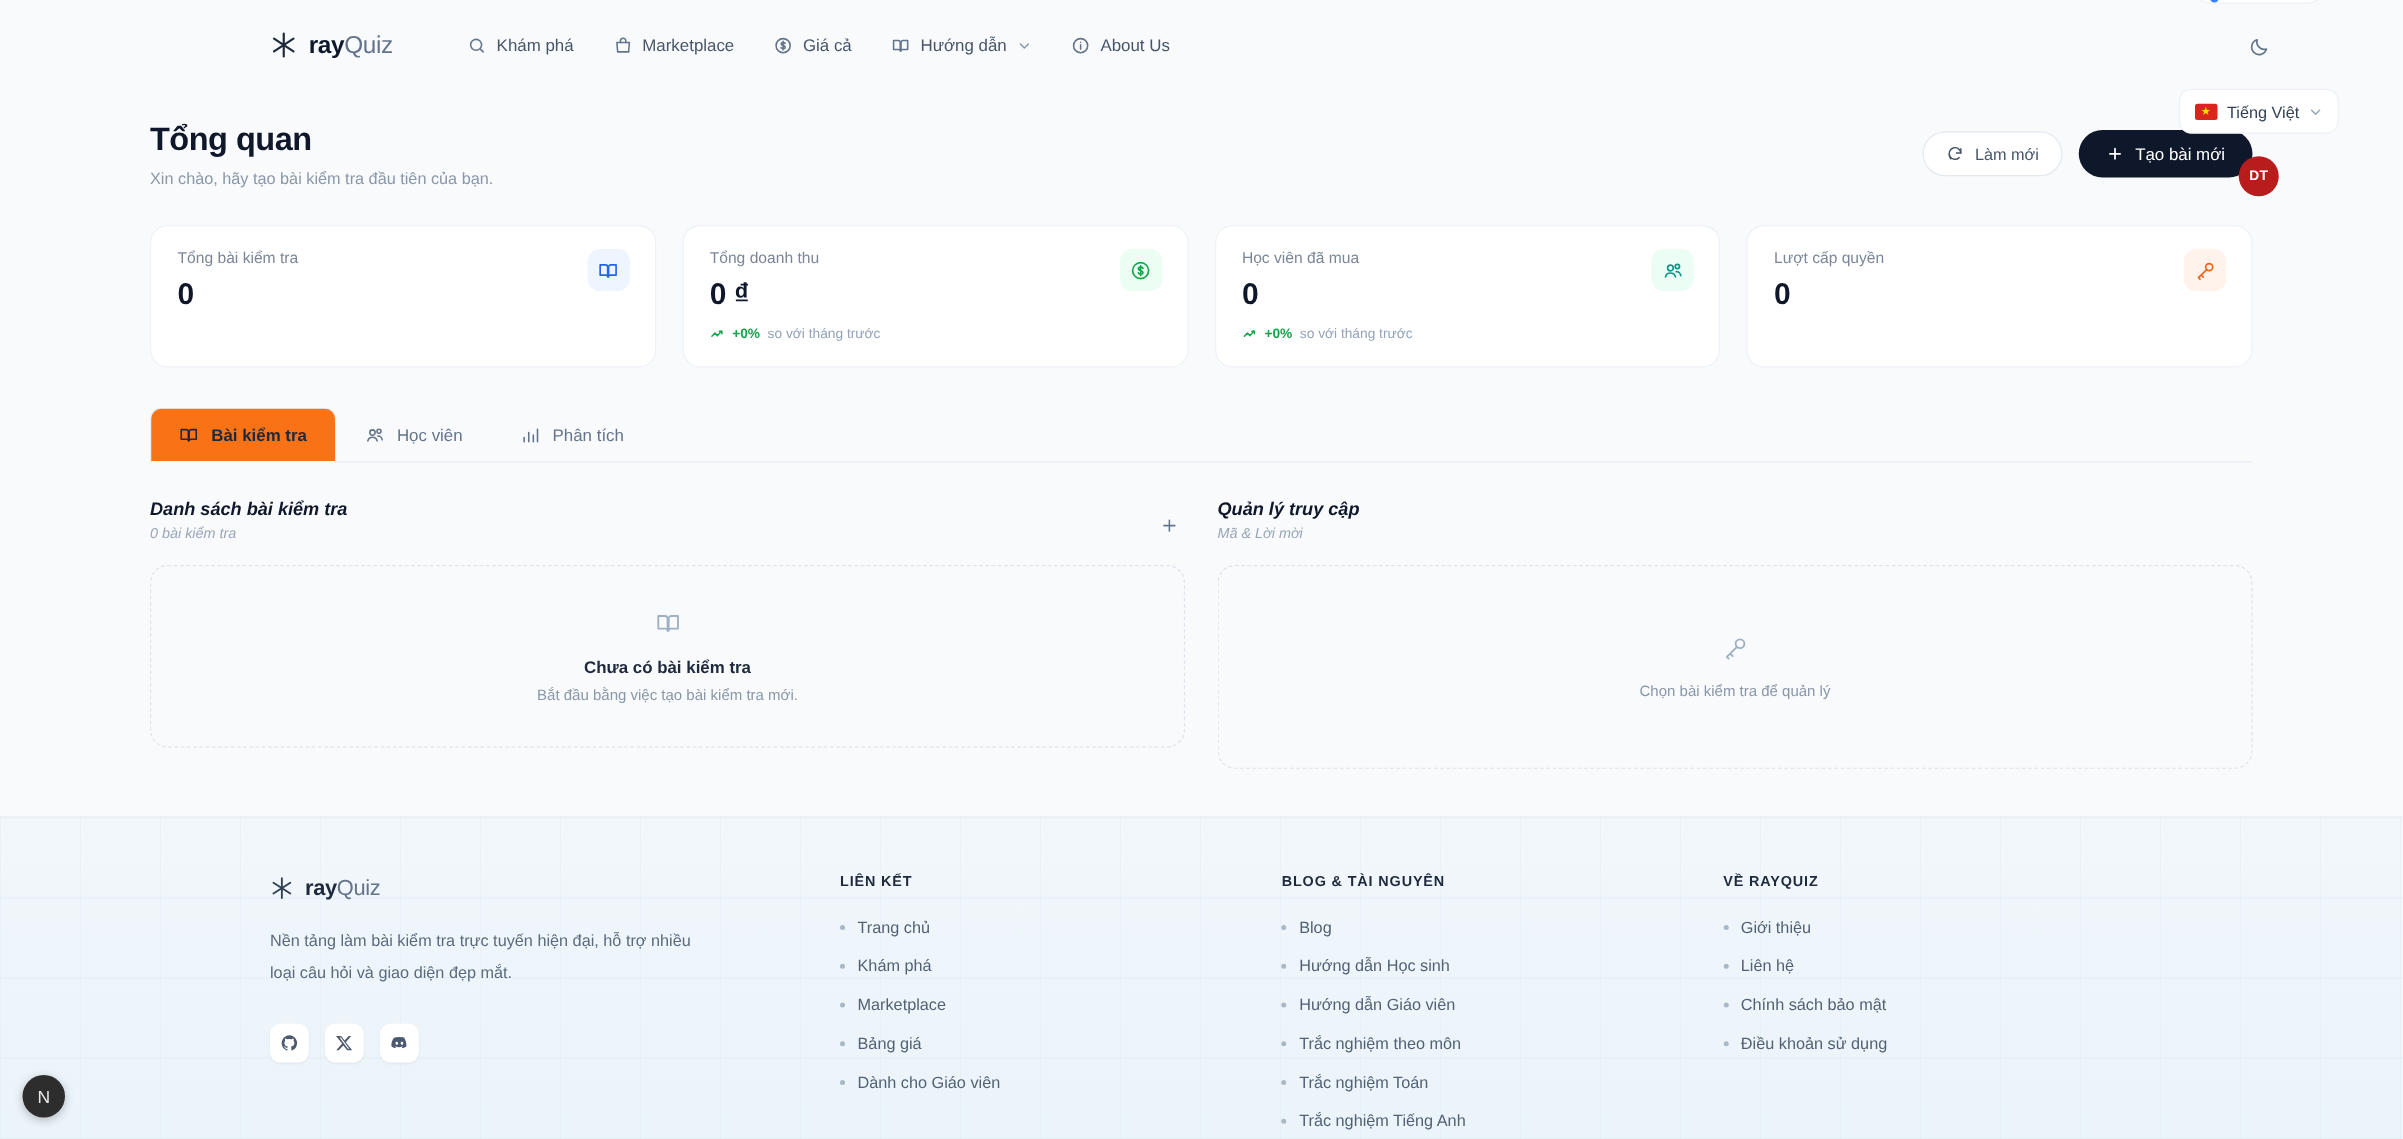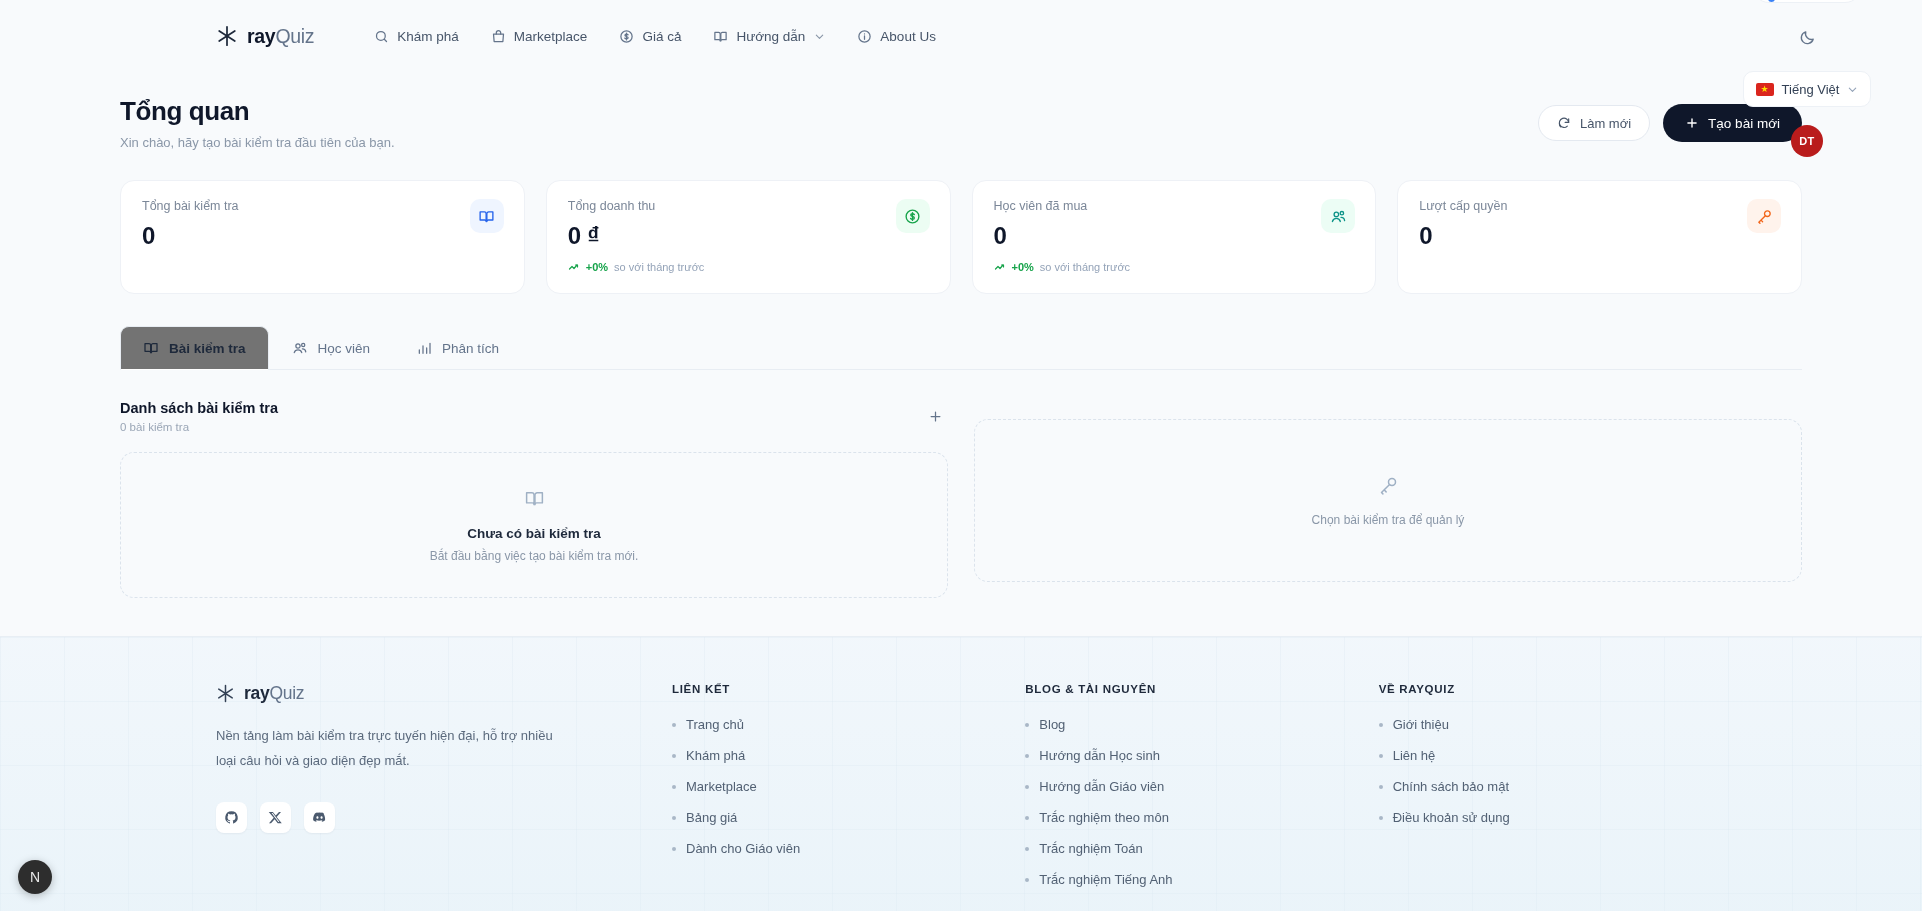--- a/index.html
+++ b/index.html
@@ -205,37 +205,37 @@
     color: #64748b;
     cursor: pointer;
     border: 1px solid transparent;
     border-bottom: none;
     border-radius: 9px 9px 0 0;
     position: relative;
     white-space: nowrap;
   }
   .tab svg { width: 16px; height: 16px; }
   .tab.active {
-    background: #737373;
+    background: #f97316;
     color: #1e293b;
     font-weight: 600;
     border-color: #e8edf3;
   }
   .tab.active::after {
     content: ""; position: absolute; left: 0; right: 0; bottom: -1px; height: 1px; background: #fff;
   }
 
   
   .panels {
     display: grid;
     grid-template-columns: 1fr 1fr;
     gap: 26px;
     margin-top: 30px;
   }
-  .panel-head { display: flex; align-items: center; }
+  .panel-head { display: flex; align-items: flex-end; font-style: italic; }
   .panel-title { font-size: 14.5px; font-weight: 700; color: #0f172a; }
   .panel-sub { font-size: 11.5px; color: #9aa6b6; margin-top: 5px; }
   .add-btn {
     margin-left: auto; width: 26px; height: 26px;
     display: flex; align-items: center; justify-content: center;
     color: #64748b; cursor: pointer; border-radius: 7px;
   }
   .add-btn svg { width: 15px; height: 15px; }
 
   .empty {
@@ -551,20 +551,26 @@
             <path d="M3 5.5h6a2.5 2.5 0 012.5 2.5v11A2 2 0 009.5 17H3V5.5z"></path>
             <path d="M21 5.5h-6A2.5 2.5 0 0012.5 8v11a2 2 0 012-2H21V5.5z"></path>
           </svg>
         </span>
         <div class="empty-title">Chưa có bài kiểm tra</div>
         <div class="empty-sub">Bắt đầu bằng việc tạo bài kiểm tra mới.</div>
       </div>
     </div>
 
     <div>
+      <div class="panel-head">
+        <div>
+          <div class="panel-title">Quản lý truy cập</div>
+          <div class="panel-sub">Mã &amp; Lời mời</div>
+        </div>
+      </div>
       <div class="empty tall">
         <span class="empty-icon">
           <svg viewBox="0 0 24 24" fill="none" stroke="currentColor" stroke-width="1.7" stroke-linecap="round" stroke-linejoin="round">
             <circle cx="16" cy="8" r="4"></circle>
               <path d="M13.2 10.8L4 20l1.6 1.6M7.5 17.5l1.8 1.8"></path>
           </svg>
         </span>
         <div class="empty-only">Chọn bài kiểm tra để quản lý</div>
       </div>
     </div>

